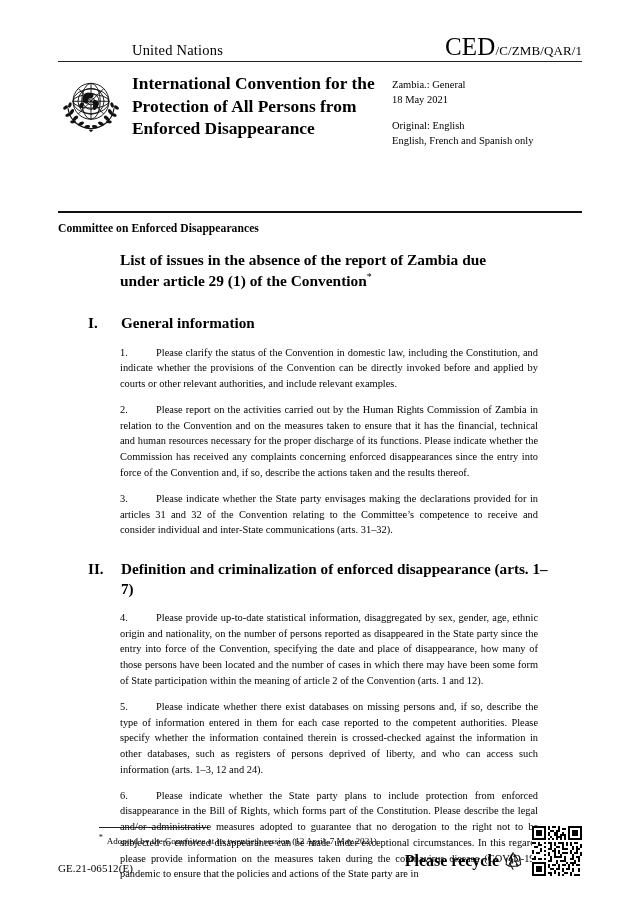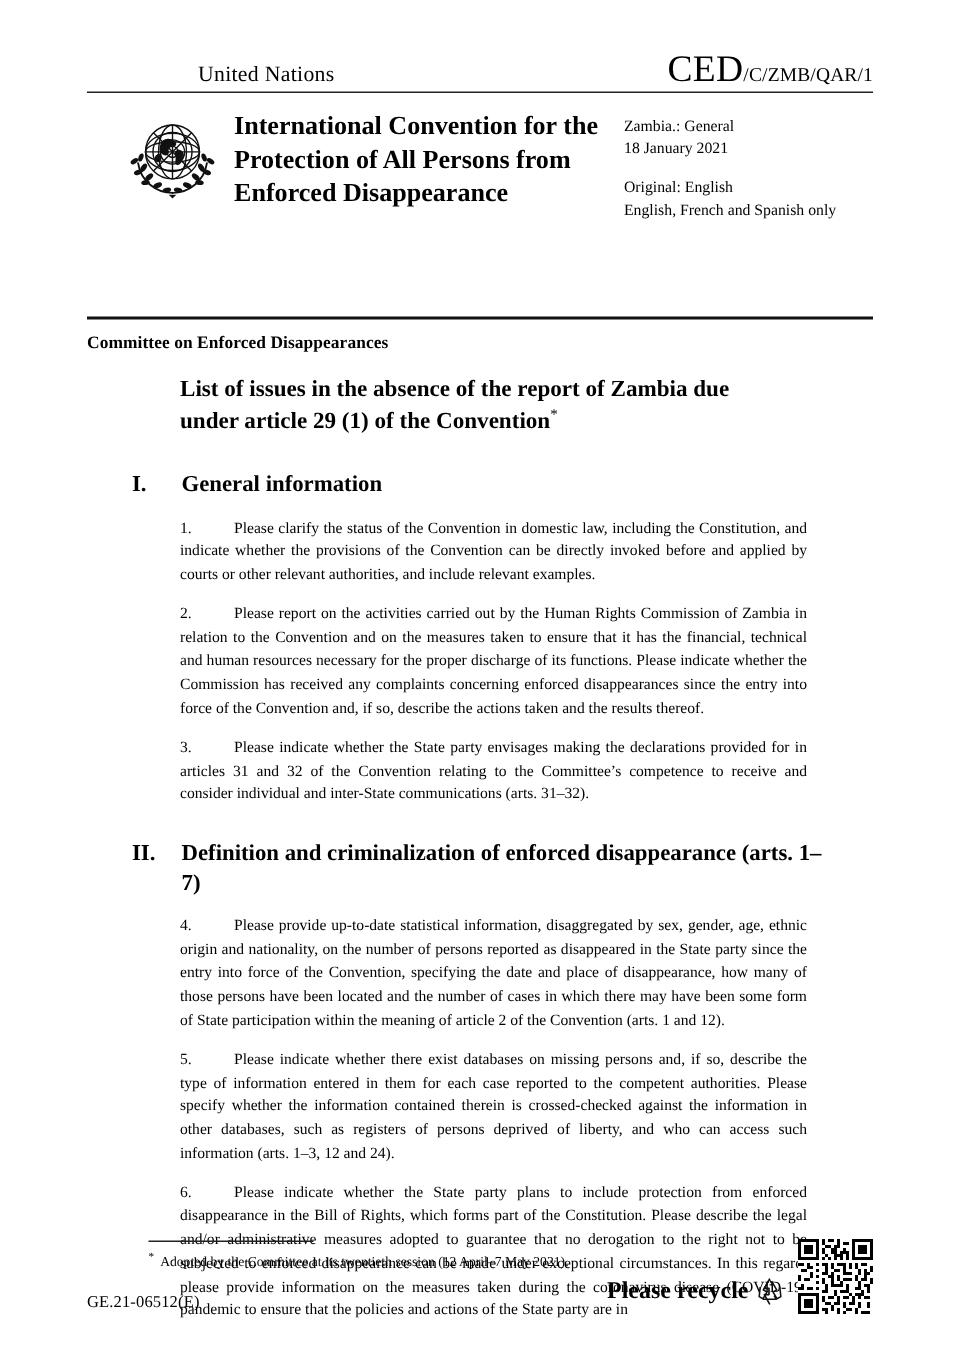--- a/index.html
+++ b/index.html
@@ -61,21 +61,21 @@
   .rule-thin {
     border: 0;
     border-top: 1.1px solid #222;
     margin: 0;
     width: 100%;
   }
 
   .masthead-body {
     display: flex;
     align-items: flex-start;
-    justify-content: flex-end;
+    justify-content: flex-start;
     padding-top: 10px;
   }
   .emblem-title {
     display: flex;
     align-items: flex-start;
   }
   .emblem {
     width: 62px;
     min-width: 62px;
     margin-top: 2px;
@@ -287,21 +287,21 @@
             <ellipse cx="79" cy="77" rx="4.6" ry="2.6" transform="rotate(5 79 77)"></ellipse>
             <path d="M46 90h8l-4 4z"></path>
           </g>
         </svg>
 
         <div class="doc-title">International Convention for the Protection of All Persons from Enforced Disappearance</div>
       </div>
 
       <div class="distr-block">
         <div>Zambia.: General</div>
-        <div>18 January 2021</div>
+        <div>18 May 2021</div>
         <div class="distr-gap"></div>
         <div>Original: English</div>
         <div>English, French and Spanish only</div>
       </div>
     </div>
   </div>
 
   <hr class="rule-thick">
 
   <div class="committee">Committee on Enforced Disappearances</div>

